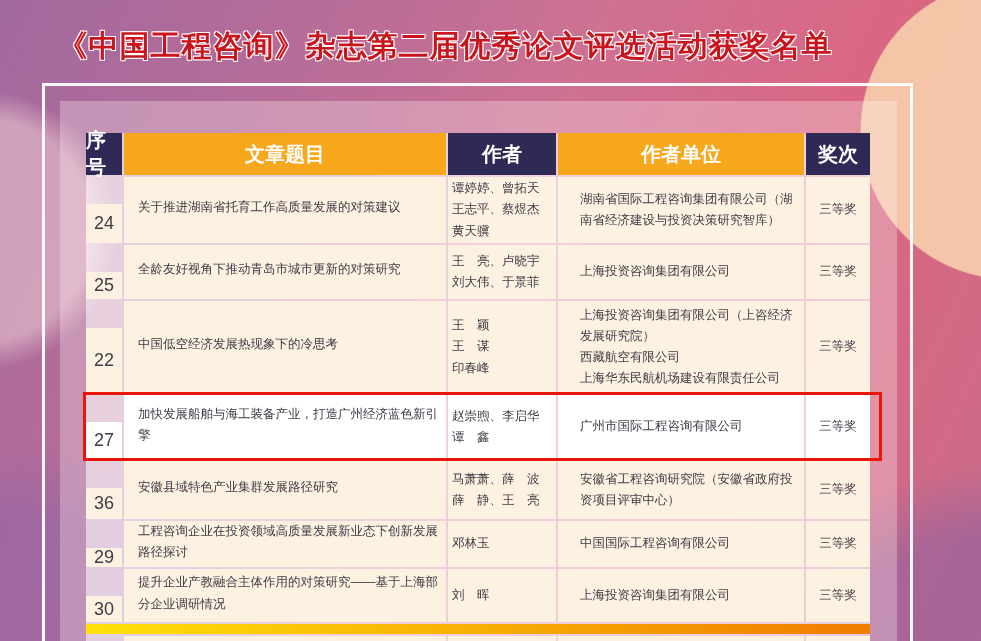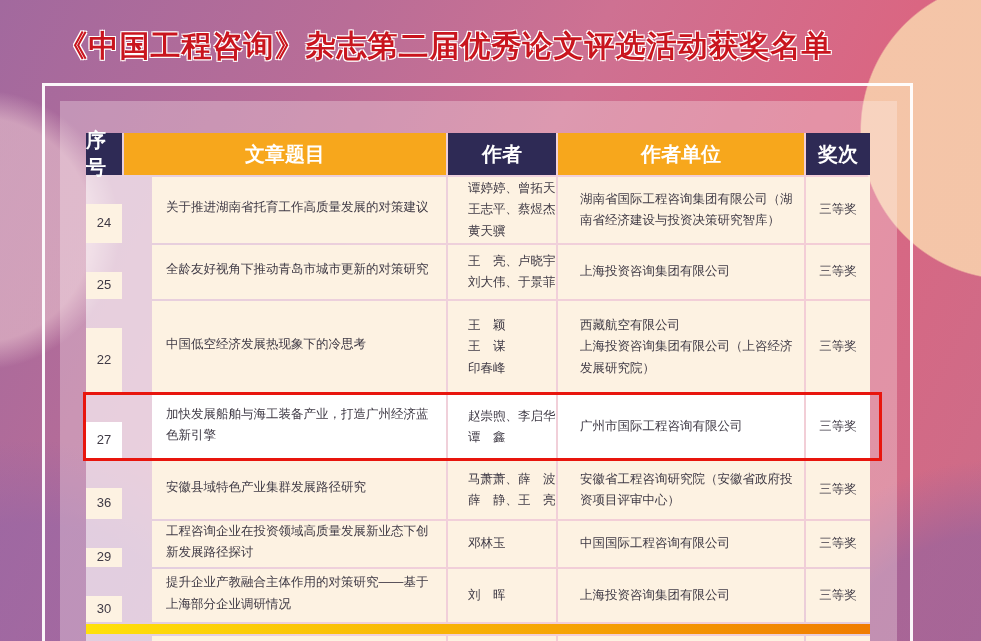--- a/index.html
+++ b/index.html
@@ -56,23 +56,23 @@
     color:#fff;font-weight:bold;font-size:20px;
   }
   .navy{background:var(--header-navy);}
   .orange{background:var(--header-orange);}
   .cell{
     background:var(--row-cream);
     display:flex;flex-direction:column;justify-content:center;
     font-size:12.5px;color:#3f3a45;line-height:1.7;
   }
   .hl .cell{background:#ffffff;}
-  .c-no{align-items:center;font-size:13px;margin-top:27px;}
-  .c-title{padding:4px 6px 8px 14px;margin-left:28px;}
-  .c-auth{padding:4px 4px 4px 20px;}
+  .c-no{align-items:center;font-size:18px;margin-top:27px;}
+  .c-title{padding:4px 6px 8px 14px;}
+  .c-auth{padding:4px 4px 4px 4px;}
   .c-auth .line{white-space:nowrap;}
   .c-org{padding:4px 6px 4px 22px;}
   .c-award{align-items:center;}
   .sp-after{}
   .divider-bar{
     grid-column:1 / span 5;
     background:linear-gradient(90deg, var(--bar-start) 0%, var(--bar-end) 100%);
   }
   .highlight-box{
     position:absolute;left:83px;top:392px;width:799px;height:69px;
@@ -129,22 +129,23 @@
 
     <div class="t-row">
       <div class="cell c-no">22</div>
       <div class="cell c-title">中国低空经济发展热现象下的冷思考</div>
       <div class="cell c-auth">
         <div class="line sp-after">王　颖</div>
         <div class="line">王　谋</div>
         <div class="line">印春峰</div>
       </div>
       <div class="cell c-org">
+        <div class="line">上海投资咨询集团有限公司（上咨经济发展研究院）</div>
         <div class="line">西藏航空有限公司</div>
-        <div class="line">上海投资咨询集团有限公司（上咨经济发展研究院）</div>
+        <div class="line">上海华东民航机场建设有限责任公司</div>
       </div>
       <div class="cell c-award">三等奖</div>
     </div>
 
     <div class="t-row hl">
       <div class="cell c-no">27</div>
       <div class="cell c-title">加快发展船舶与海工装备产业，打造广州经济蓝色新引擎</div>
       <div class="cell c-auth">
         <div class="line">赵崇煦、李启华</div>
         <div class="line">谭　鑫</div>

